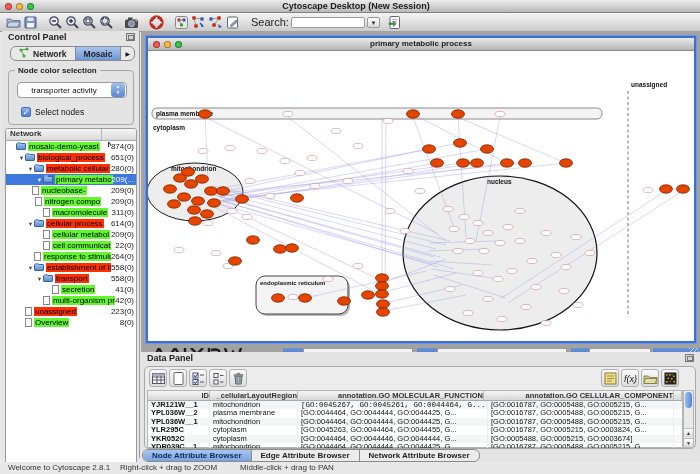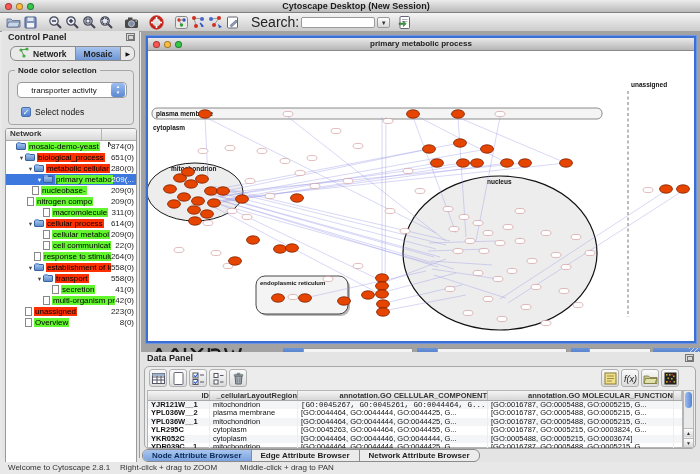--- a/index.html
+++ b/index.html
@@ -14,21 +14,21 @@
   .l-red{background:#fc5753}.l-yel{background:#fdbc40}.l-grn{background:#34c748}
   .titlebar .ttext { position:absolute; left:12px; right:0; top:1px; text-align:center;
     font-size:9px; font-weight:bold; color:#1a1a1a; }
 
   
   .toolbar { position:absolute; top:13px; left:0; width:700px; height:19px;
     background:linear-gradient(#f4f4f4,#cccccc); border-bottom:1px solid #979797;
     display:flex; align-items:center; padding-left:5px; }
   .tb-btn { width:17px; height:16px; display:flex; align-items:center; justify-content:center; }
   .search-wrap { display:flex; align-items:center; margin-left:6px; gap:2px; }
-  .search-label { font-size:14px; color:#222;text-align:right; }
+  .search-label { font-size:11px; color:#222;text-align:right; }
   .search-input { width:74px; height:11px; font-size:8px; border:1px solid #9a9a9a;
     border-radius:2px; background:#fff; padding:0 2px; }
   .search-dd { width:13px; height:11px; border:1px solid #9a9a9a; border-radius:2px;
     background:linear-gradient(#fdfdfd,#d8d8d8); font-size:6px; color:#333; text-align:center; line-height:10px; }
 
   
   .cpanel { position:absolute; left:2px; top:31px; width:138px; height:427px;
     background:#e4e4e4; border-right:1px solid #9b9b9b; }
   .panel-head { position:relative; height:13px; }
   .panel-head .ph-label { position:absolute; left:6px; top:1px; font-size:9px; font-weight:bold; color:#222; }
@@ -330,21 +330,21 @@
           <span class="t-folder"></span>
           <span class="t-label bg-green">primary metabo</span>
           <span class="t-count" style="background: transparent;">209(...</span>
         </div>
         <div class="trow" style="padding-left: 19px;">
           <span class="arr"></span>
           <span class="t-file"></span>
           <span class="t-label bg-green">nucleobase-</span>
           <span class="t-count" style="background: rgb(255, 255, 255);">209(0)</span>
         </div>
-        <div class="trow" style="padding-left: 14px;">
+        <div class="trow" style="padding-left: 22px;">
           <span class="arr"></span>
           <span class="t-file"></span>
           <span class="t-label bg-green">nitrogen compo</span>
           <span class="t-count" style="background: rgb(255, 255, 255);">209(0)</span>
         </div>
         <div class="trow" style="padding-left: 30px;">
           <span class="arr"></span>
           <span class="t-file"></span>
           <span class="t-label bg-green">macromolecule</span>
           <span class="t-count" style="background: rgb(255, 255, 255);">311(0)</span>
@@ -696,22 +696,22 @@
                 <rect x="6.5" y="10" width="1.4" height="1.4"></rect>
               </g>
             </svg>
           </div>
         </div>
     </div>
     <div class="dtable">
       <div class="dt-head">
           <div class="hc" style="width: 62px;">ID</div>
           <div class="hc" style="width: 88px;">_cellularLayoutRegion</div>
+          <div class="hc" style="width: 186px;">annotation.GO MOLECULAR_FUNCTION</div>
           <div class="hc" style="width: 190px;">annotation.GO CELLULAR_COMPONENT</div>
-          <div class="hc" style="width: 186px;">annotation.GO MOLECULAR_FUNCTION</div>
           <div class="hc" style="flex: 1 1 0%;"></div>
         </div>
       <div class="dt-body">
           <div class="dt-row">
             <div class="c id" style="width: 62px;">YJR121W__1</div>
             <div class="c" style="width: 88px;">mitochondrion</div>
             <div class="c" style="width: 190px; font-family: Liberation Mono, monospace;">[GO:0045267, GO:0045261, GO:0044464, G...</div>
             <div class="c" style="width: 186px;">[GO:0016787, GO:0005488, GO:0005215, G...</div>
           </div>
           <div class="dt-row">

